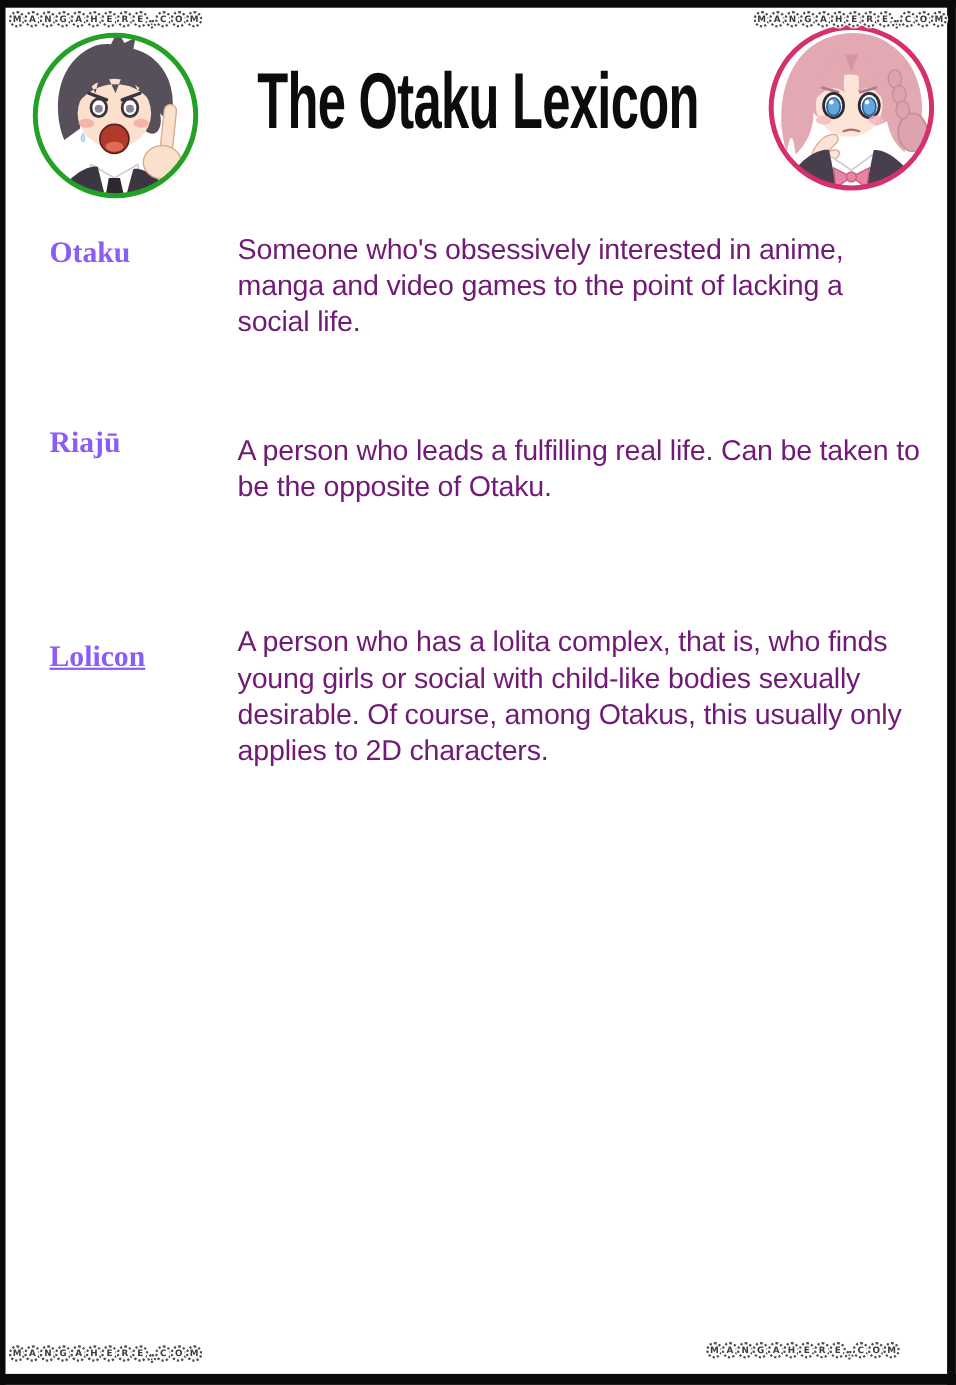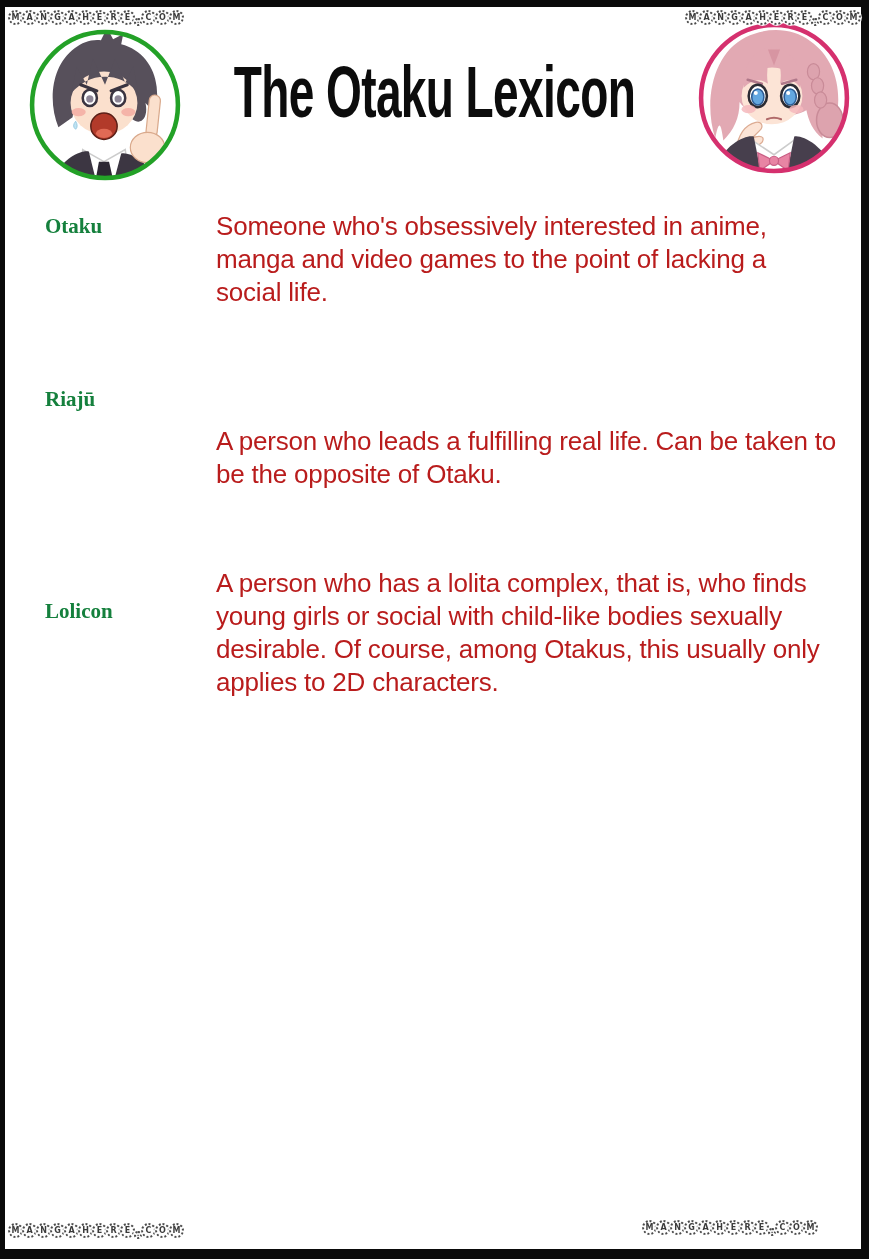--- a/index.html
+++ b/index.html
@@ -33,27 +33,27 @@
          letter-spacing:-1px;color:#0c0c0c;transform:scaleX(0.64);
          transform-origin:50% 50%;white-space:nowrap;}
 
   
   .avatar{position:absolute;z-index:2;}
   .avatar-left{left:26px;top:26px;width:158px;height:158px;}
   .avatar-right{left:695px;top:19px;width:158px;height:158px;}
 
   
   .term{position:absolute;left:45px;font-family:"Liberation Serif","DejaVu Serif",serif;
-        font-weight:bold;font-size:21px;color:#15803d;line-height:1.05;}
+        font-weight:bold;font-size:27px;color:#8b5cf6;line-height:1.05;}
   .definition{position:absolute;left:216px;width:622px;
         font-family:"Liberation Sans",sans-serif;font-size:26px;line-height:33px;
-        color:#b91c1c;letter-spacing:-0.2px;}
+        color:#701a75;letter-spacing:-0.2px;}
   .term-1{top:215px;}   .def-1{top:210px;}
-  .term-2{top:388px;}   .def-2{top:393px;margin-top:32px;}
-  .term-3{top:600px;}   .def-3{top:567px;}
+  .term-2{top:388px;}   .def-2{top:393px;}
+  .term-3{top:582px;text-decoration:underline;}   .def-3{top:567px;}
 </style>
 </head>
 <body>
 
 <div class="frame frame-top"></div>
 <div class="frame frame-bottom"></div>
 <div class="frame frame-left"></div>
 <div class="frame frame-right"></div>
 
 <div class="watermark wm-tl">

